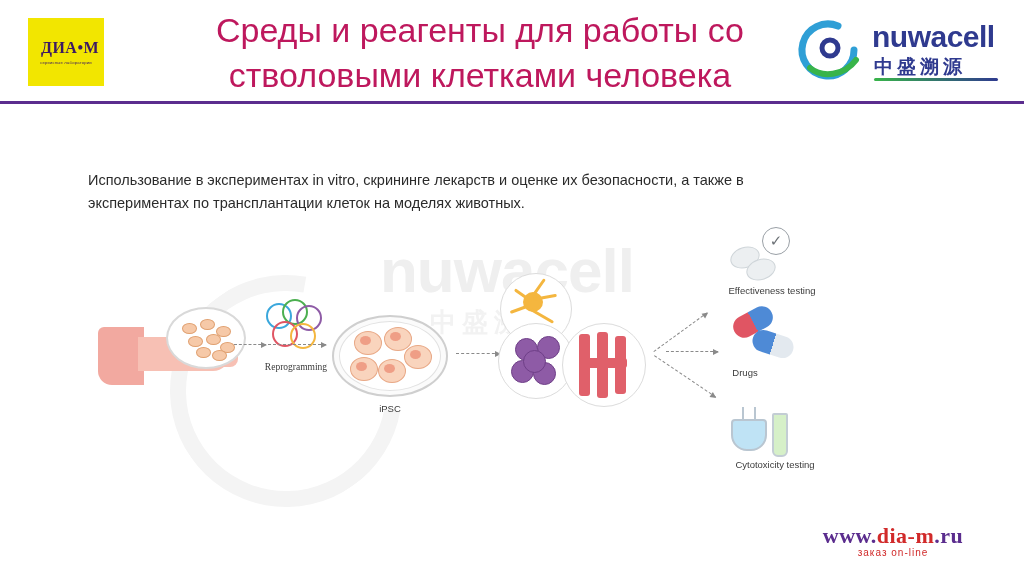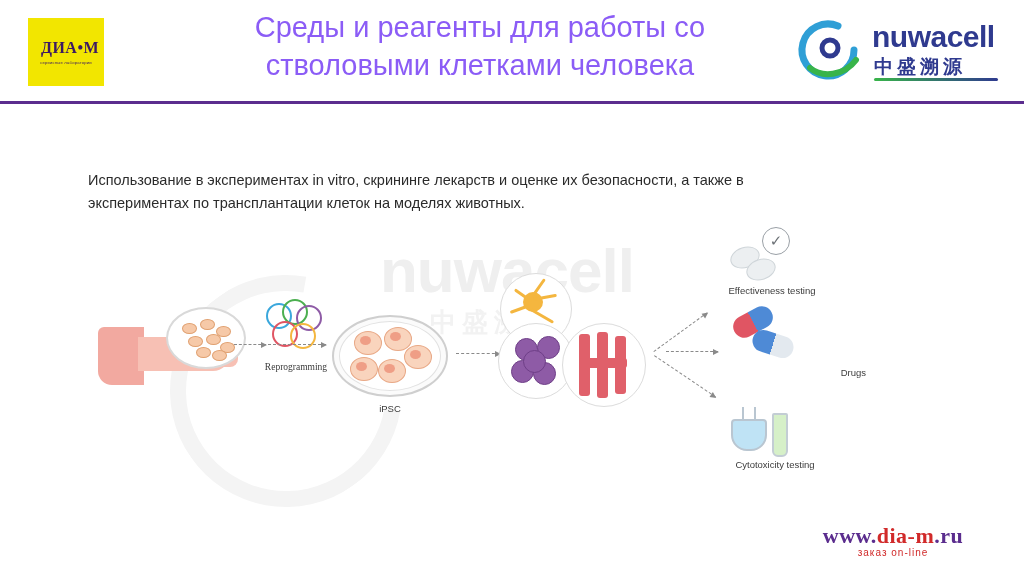--- a/index.html
+++ b/index.html
@@ -53,24 +53,24 @@
     font-size: 4.2px;
     color: #3c1a63;
     letter-spacing: 0.2px;
     white-space: nowrap;
   }
   .slide-title {
     position: absolute;
     left: 150px; top: 8px;
     width: 660px;
     text-align: center;
-    font-size: 29px;
+    font-size: 34px;
     line-height: 1.32;
     font-weight: normal;
-    color: #8b5cf6;
+    color: #be185d;
   }
 
   
   .logo-nuwacell {
     position: absolute;
     right: 22px; top: 16px;
     width: 206px; height: 72px;
   }
   .nw-text {
     position: absolute;
@@ -486,21 +486,21 @@
   <div class="dashed-arrow" style="left:596px; top:136px; width:52px;"></div>
   <div class="dashed-arrow" style="left:584px; top:140px; width:74px; transform:rotate(34deg); transform-origin:left center;"></div>
 
   <div class="pill-white" style="left:660px; top:32px;"></div>
   <div class="pill-white" style="left:676px; top:44px;"></div>
   <div class="check-circle" style="left:692px; top:12px;">✓</div>
   <div class="fig-label" style="left:622px; top:70px; width:160px;">Effectiveness testing</div>
 
   <div class="capsule-red" style="left:662px; top:96px;"></div>
   <div class="capsule-blue" style="left:682px; top:118px;"></div>
-  <div class="fig-label" style="left:636px; top:152px; width:160px;text-align:right;">Drugs</div>
+  <div class="fig-label" style="left:595px; top:152px; width:160px;">Drugs</div>
 
   <div class="flask" style="left:660px; top:192px;">
     <div class="neck"></div>
     <div class="body"></div>
   </div>
   <div class="tube" style="left:702px; top:198px;"></div>
   <div class="fig-label" style="left:620px; top:244px; width:170px;">Cytotoxicity testing</div>
 </div>
 
 <div class="footer-logo">

